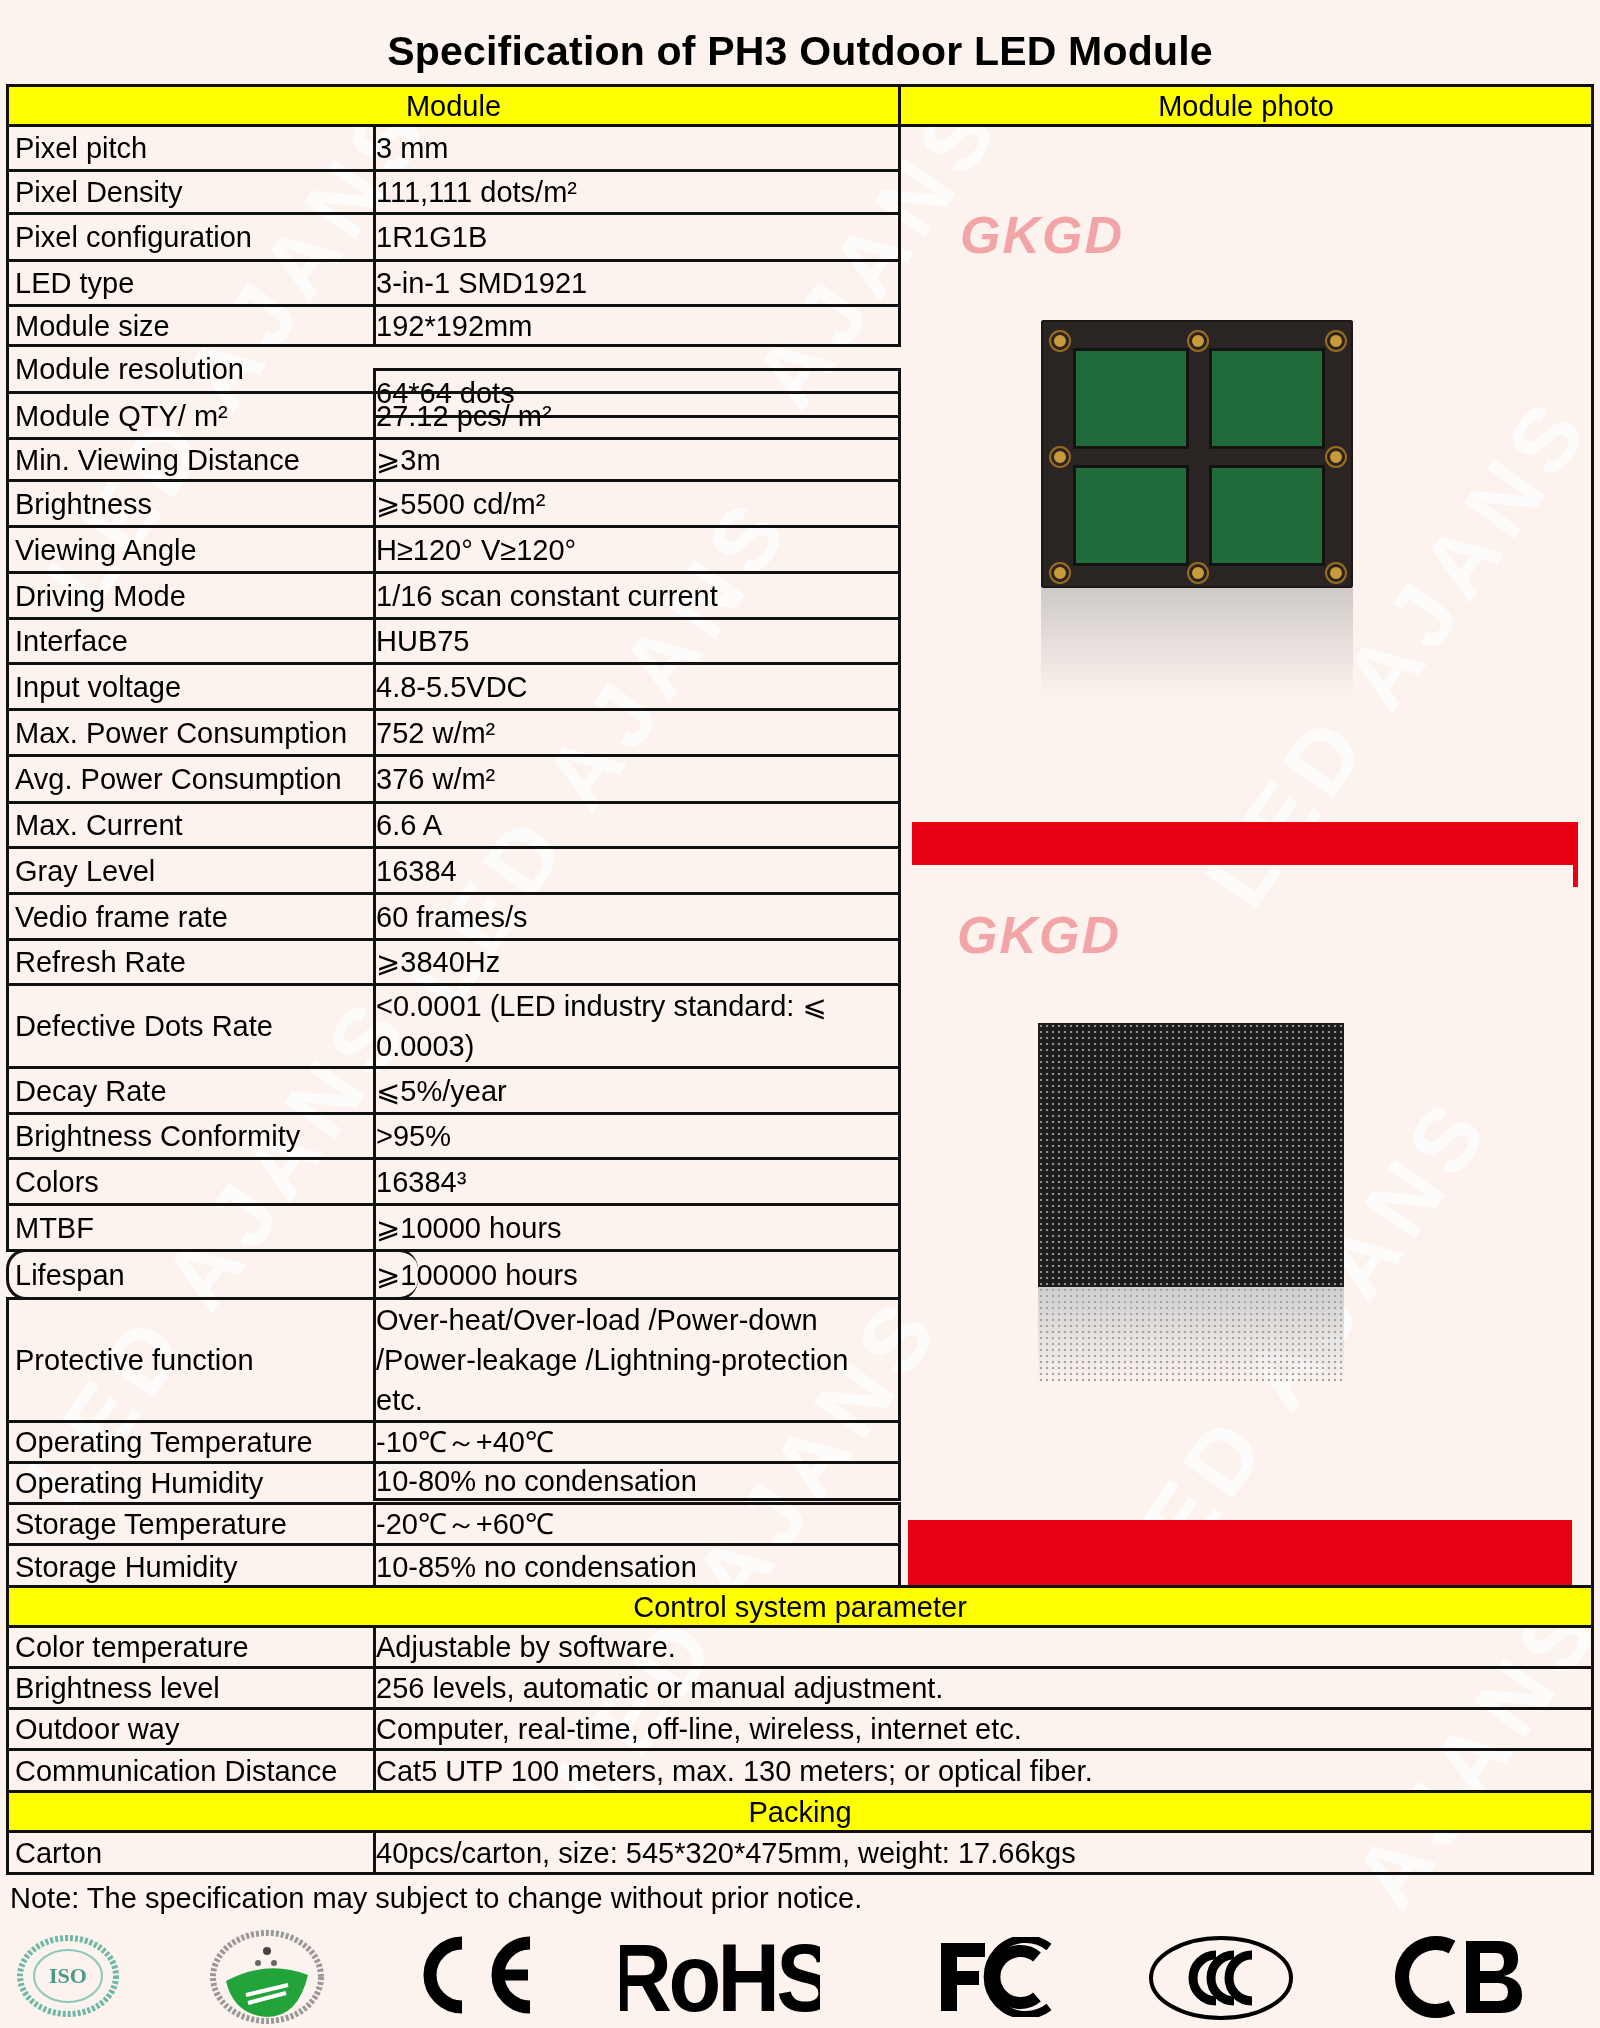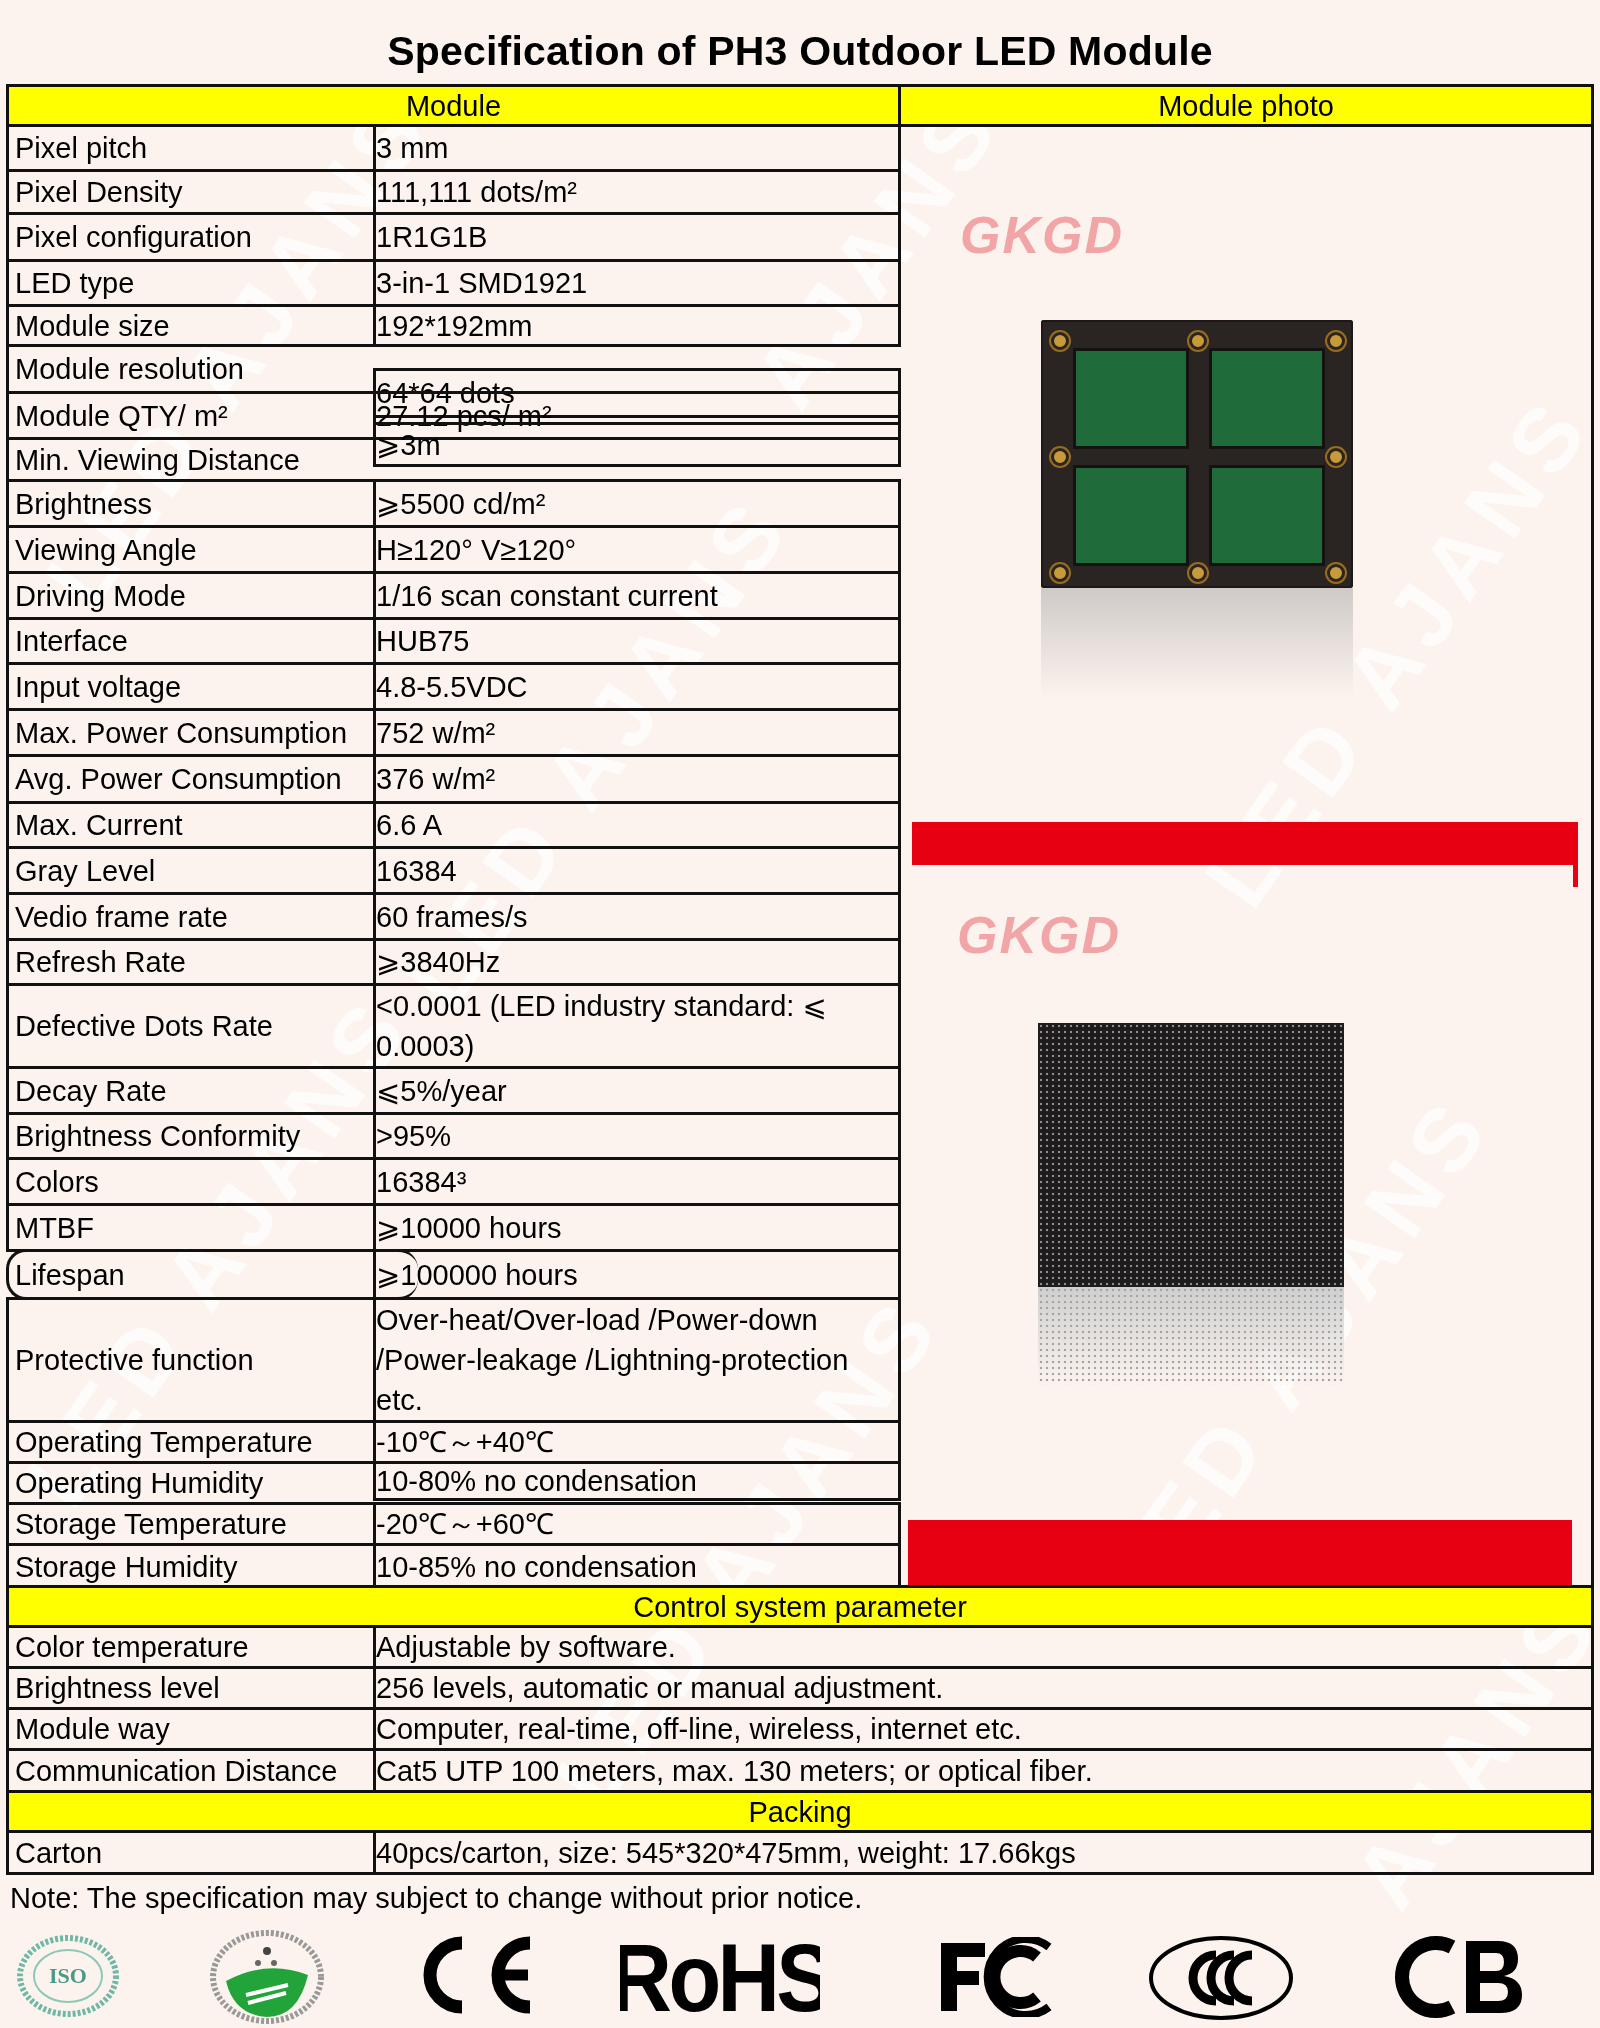--- a/index.html
+++ b/index.html
@@ -88,21 +88,21 @@
     <div class="cell val" style="left: 373px; top: 212px; width: 528px; height: 50px;">1R1G1B</div>
     <div class="cell lab" style="left: 6px; top: 259px; width: 370px; height: 48px;">LED type</div>
     <div class="cell val" style="left: 373px; top: 259px; width: 528px; height: 48px;">3-in-1 SMD1921</div>
     <div class="cell lab" style="left: 6px; top: 304px; width: 370px; height: 43px;">Module size</div>
     <div class="cell val" style="left: 373px; top: 304px; width: 528px; height: 43px;">192*192mm</div>
     <div class="cell lab" style="left: 6px; top: 344px; width: 370px; height: 50px;">Module resolution</div>
     <div class="cell val" style="left: 373px; top: 344px; width: 528px; height: 50px; margin-top: 24px;">64*64 dots</div>
     <div class="cell lab" style="left: 6px; top: 391px; width: 370px; height: 49px;">Module QTY/ m²</div>
     <div class="cell val" style="left: 373px; top: 391px; width: 528px; height: 49px;">27.12 pcs/ m²</div>
     <div class="cell lab" style="left: 6px; top: 437px; width: 370px; height: 45px;">Min. Viewing Distance</div>
-    <div class="cell val" style="left: 373px; top: 422px; width: 528px; height: 45px;">⩾3m</div>
+    <div class="cell val" style="left: 373px; top: 437px; width: 528px; height: 45px;">⩾3m</div>
     <div class="cell lab" style="left: 6px; top: 479px; width: 370px; height: 49px;">Brightness</div>
     <div class="cell val" style="left: 373px; top: 479px; width: 528px; height: 49px;">⩾5500 cd/m²</div>
     <div class="cell lab" style="left: 6px; top: 525px; width: 370px; height: 49px;">Viewing Angle</div>
     <div class="cell val" style="left: 373px; top: 525px; width: 528px; height: 49px;">H≥120°  V≥120°</div>
     <div class="cell lab" style="left: 6px; top: 571px; width: 370px; height: 49px;">Driving Mode</div>
     <div class="cell val" style="left: 373px; top: 571px; width: 528px; height: 49px;">1/16 scan constant current</div>
     <div class="cell lab" style="left: 6px; top: 617px; width: 370px; height: 48px;">Interface</div>
     <div class="cell val" style="left: 373px; top: 617px; width: 528px; height: 48px;">HUB75</div>
     <div class="cell lab" style="left: 6px; top: 662px; width: 370px; height: 49px;">Input voltage</div>
     <div class="cell val" style="left: 373px; top: 662px; width: 528px; height: 49px;">4.8-5.5VDC</div>
@@ -169,21 +169,21 @@
 <div class="redbar" style="left:908px;top:1520px;width:664px;height:68px;"></div>
 
 <div class="hdr" style="left:6px;top:1585px;width:1588px;height:43px;">
   <span>Control system parameter</span>
 </div>
 <div id="control-rows">
     <div class="cell lab" style="left: 6px; top: 1625px; width: 370px; height: 44px;">Color temperature</div>
     <div class="cell val" style="left: 373px; top: 1625px; width: 1221px; height: 44px;">Adjustable by software.</div>
     <div class="cell lab" style="left: 6px; top: 1666px; width: 370px; height: 44px;">Brightness level</div>
     <div class="cell val" style="left: 373px; top: 1666px; width: 1221px; height: 44px;">256 levels, automatic or manual adjustment.</div>
-    <div class="cell lab" style="left: 6px; top: 1707px; width: 370px; height: 44px;">Module way</div>
+    <div class="cell lab" style="left: 6px; top: 1707px; width: 370px; height: 44px;">Outdoor way</div>
     <div class="cell val" style="left: 373px; top: 1707px; width: 1221px; height: 44px;">Computer, real-time, off-line, wireless, internet etc.</div>
     <div class="cell lab" style="left: 6px; top: 1748px; width: 370px; height: 45px;">Communication Distance</div>
     <div class="cell val" style="left: 373px; top: 1748px; width: 1221px; height: 45px;">Cat5 UTP 100 meters, max. 130 meters; or optical fiber.</div>
   </div>
 
 <div class="hdr" style="left:6px;top:1790px;width:1588px;height:43px;">
   <span>Packing</span>
 </div>
 <div id="packing-rows">
     <div class="cell lab" style="left: 6px; top: 1830px; width: 370px; height: 45px;">Carton</div>

